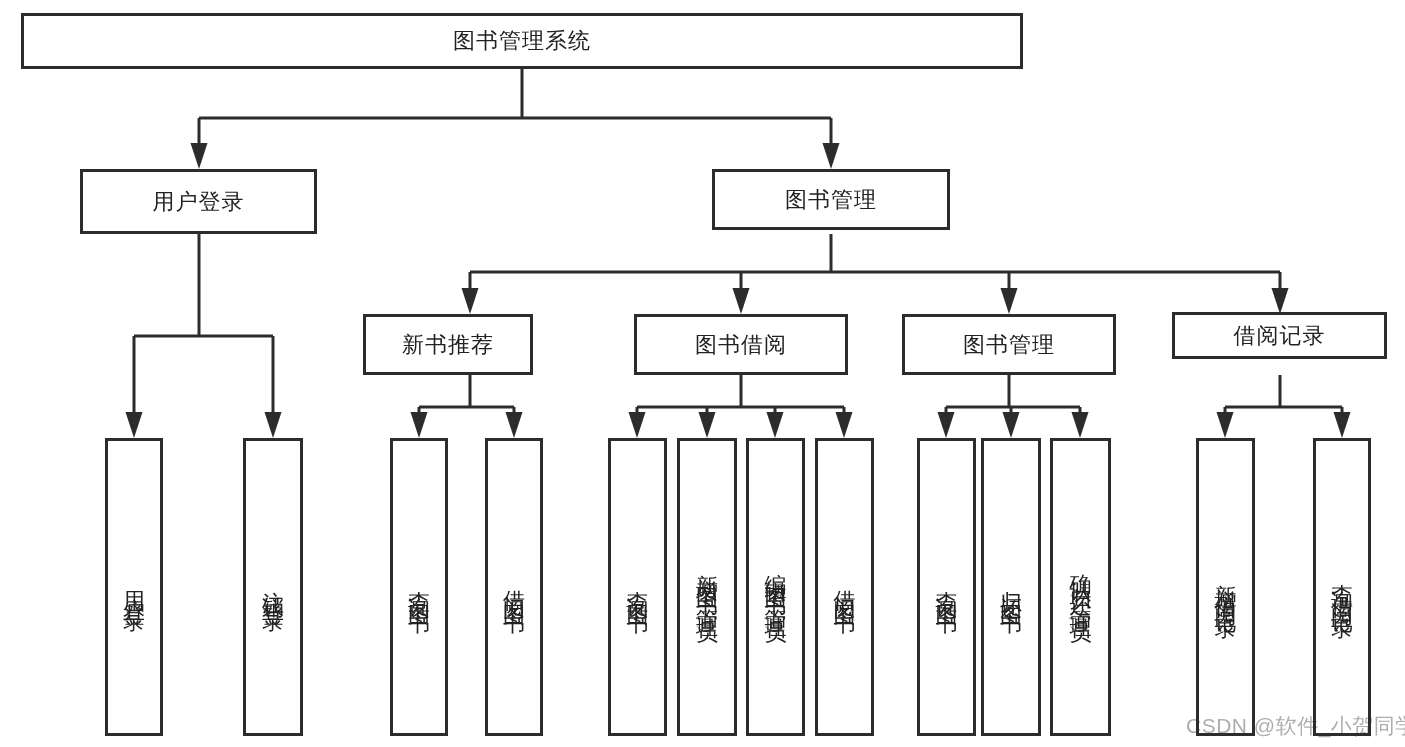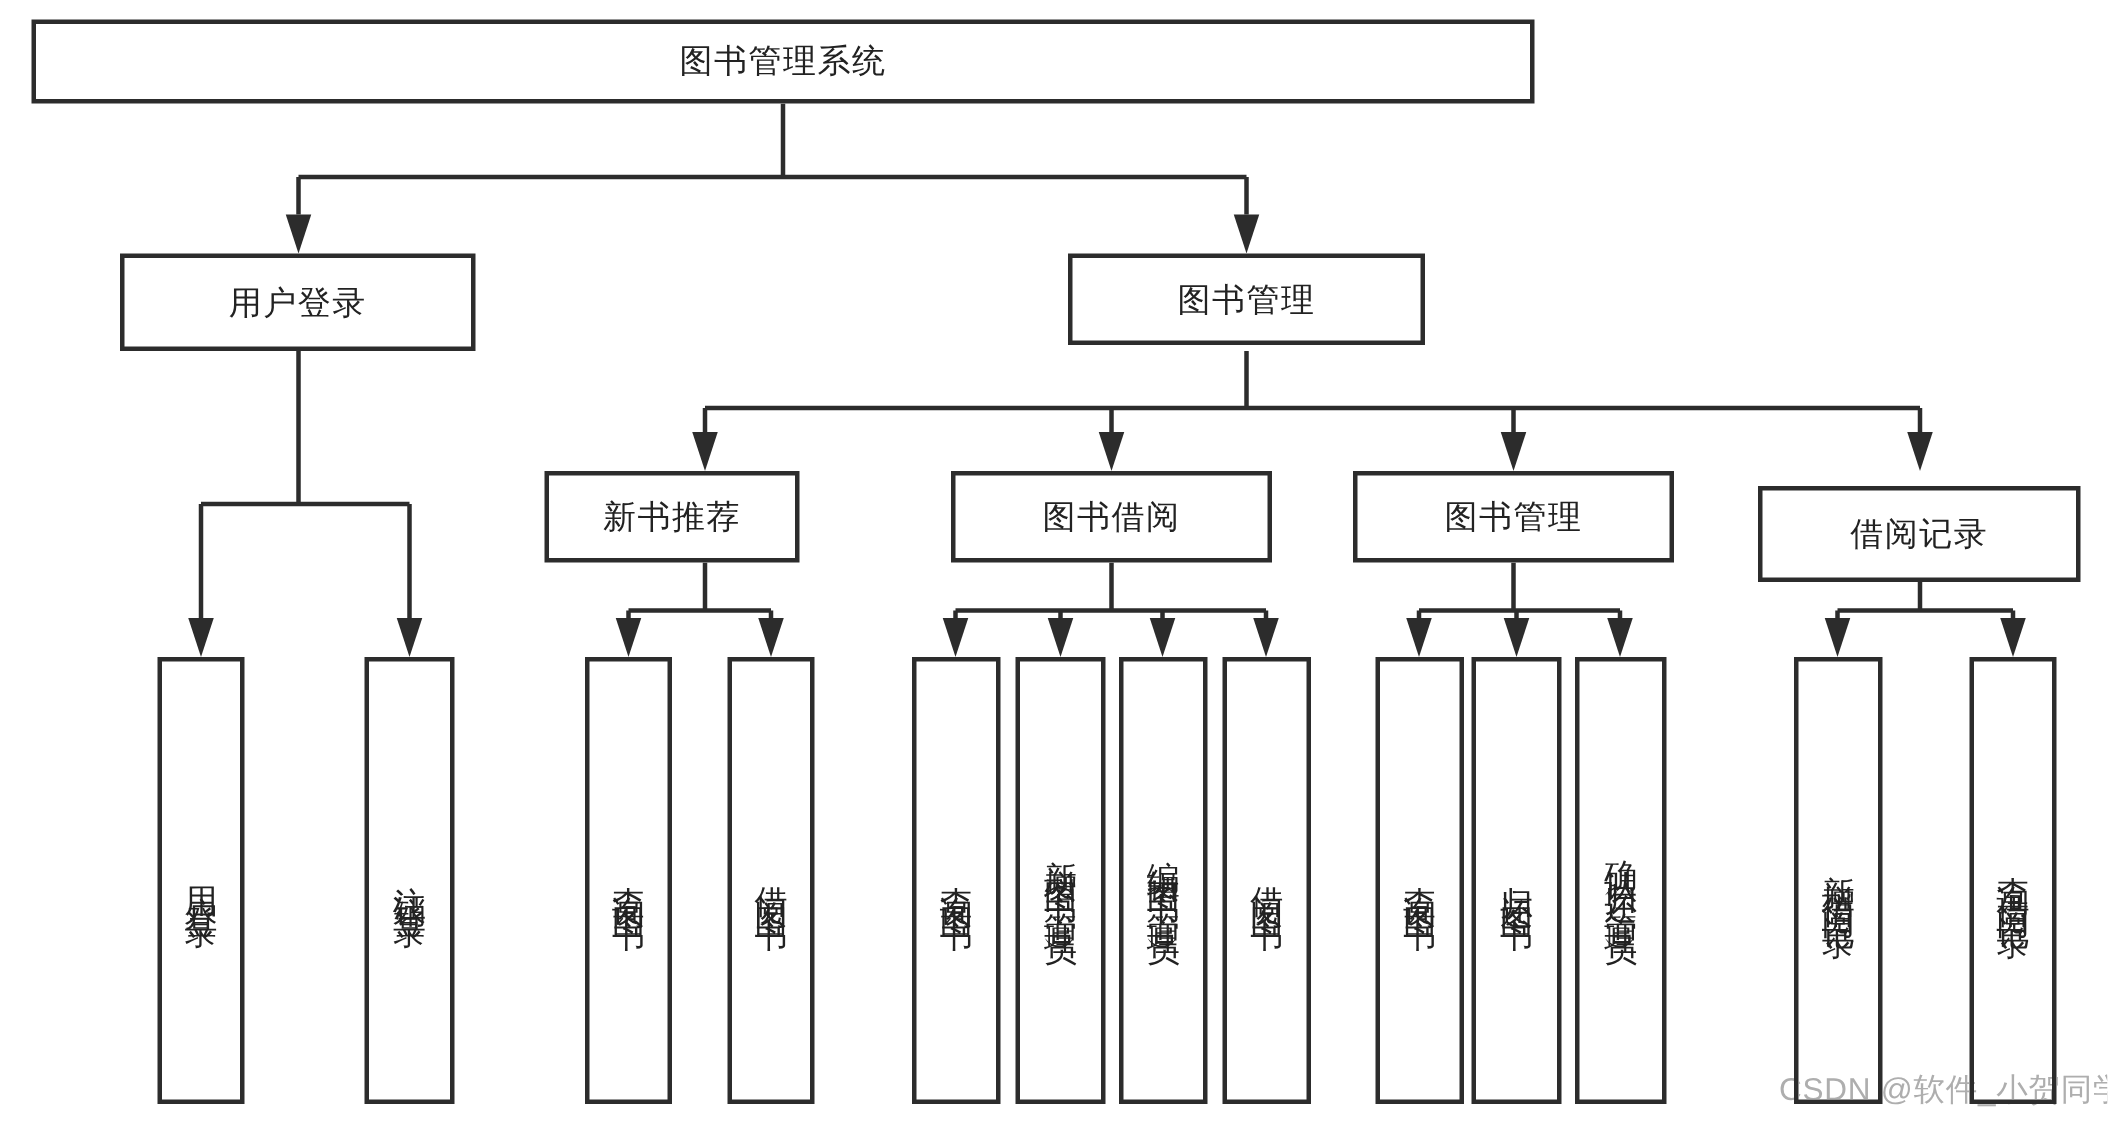--- a/index.html
+++ b/index.html
@@ -120,21 +120,21 @@
 
   <div class="node" style="left:363px;top:314px;width:170px;height:61px;">
     <span>新书推荐</span>
   </div>
   <div class="node" style="left:634px;top:314px;width:214px;height:61px;font-family:Liberation Mono, monospace;">
     <span>图书借阅</span>
   </div>
   <div class="node" style="left:902px;top:314px;width:214px;height:61px;">
     <span>图书管理</span>
   </div>
-  <div class="node" style="left:1172px;top:324px;width:215px;height:64px;">
+  <div class="node" style="left:1172px;top:312px;width:215px;height:47px;">
     <span>借阅记录</span>
   </div>
 
   <div class="vnode" style="left:105px;width:58px;">
     <span class="vlabel">用户登录</span>
   </div>
   <div class="vnode" style="left:243px;width:60px;">
     <span class="vlabel">注销登录</span>
   </div>
 

